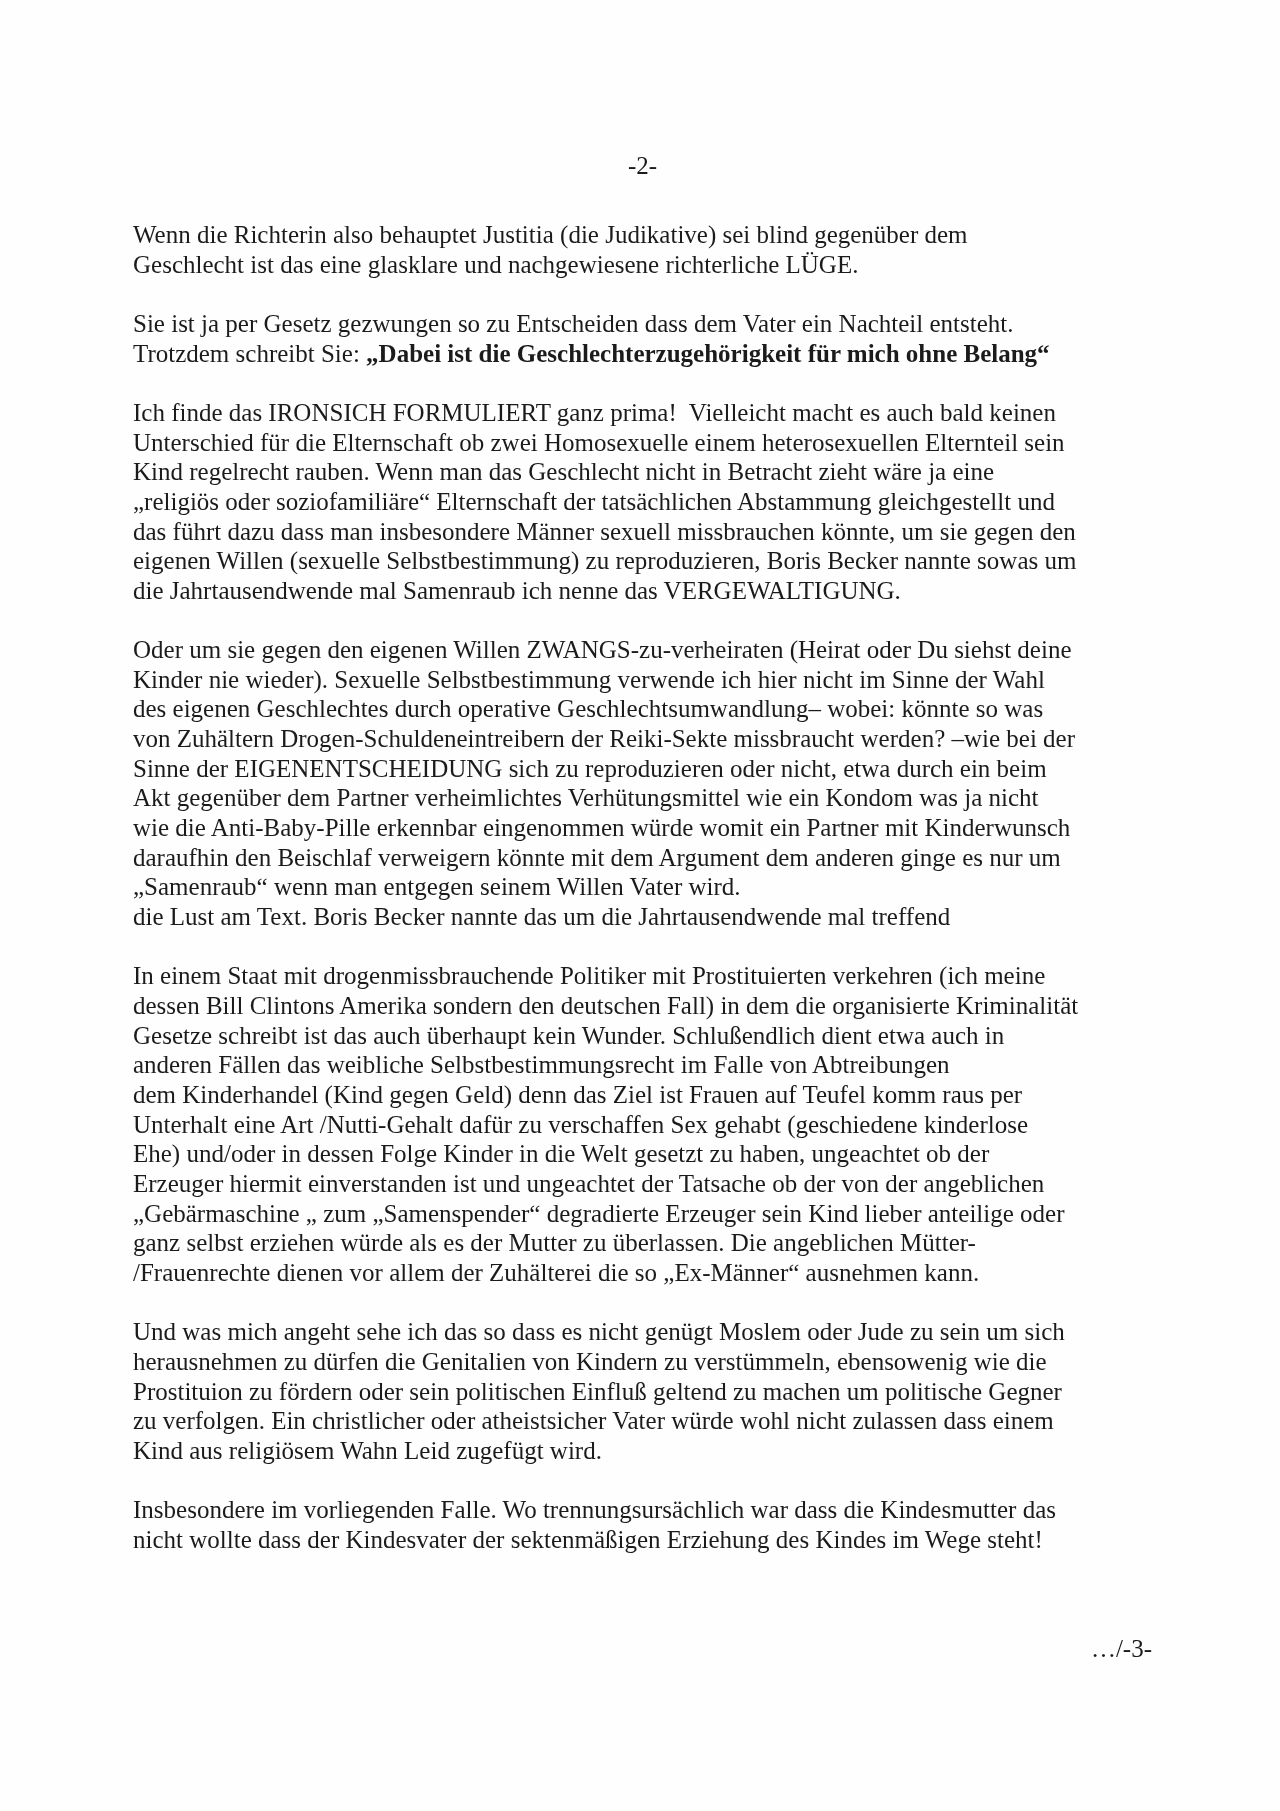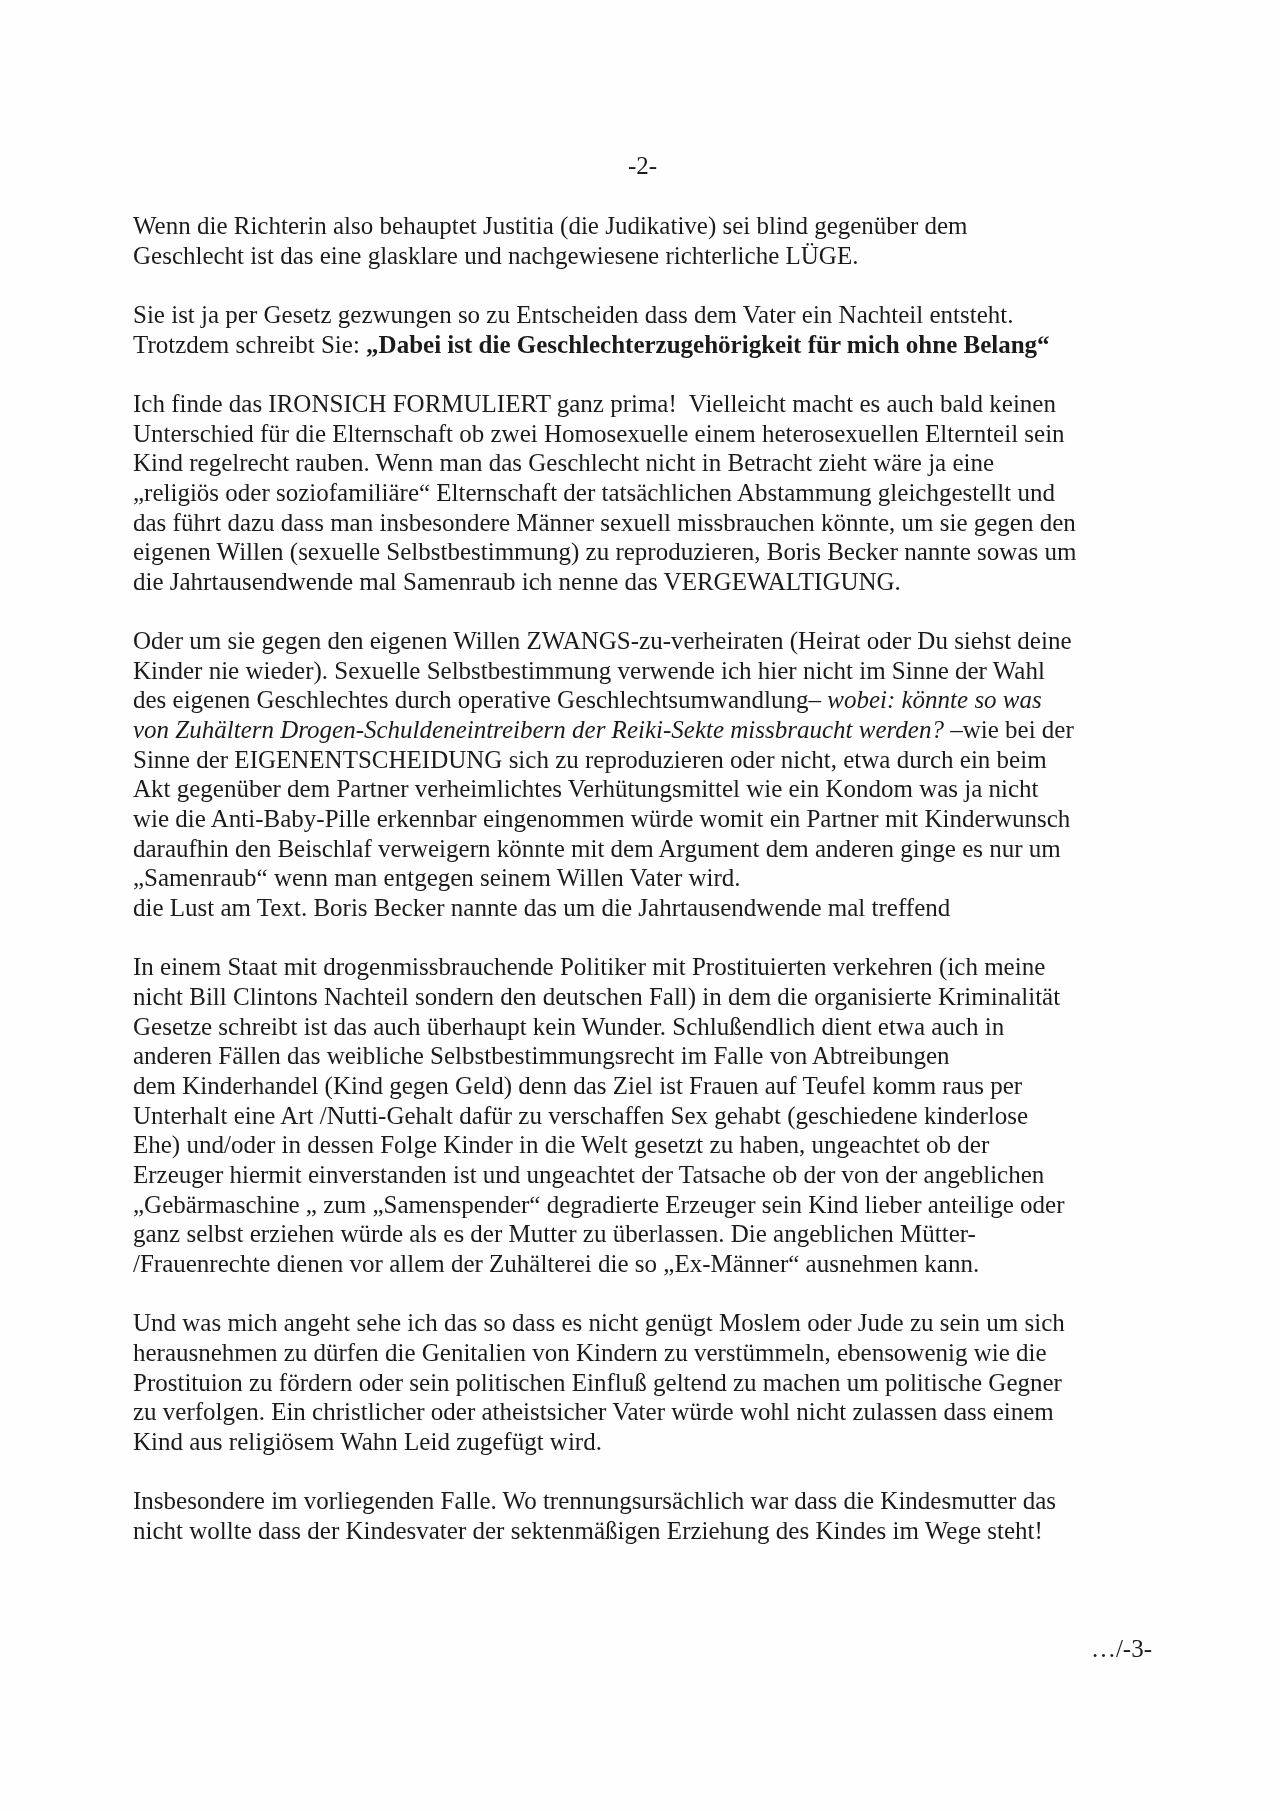--- a/index.html
+++ b/index.html
@@ -28,32 +28,31 @@
   .content {
     position: absolute;
     top: 211px;
     left: 133px;
     right: 128px;
   }
   .para {
     margin: 29.65px 0 0 0;
   }
   .para:first-child {
-    margin-top: 0;
+    margin-top: 9px;
   }
   .line {
     display: block;
     line-height: 29.65px;
     white-space: pre;
   }
   .run-bold {
     font-weight: 700;
   }
   .run-italic {
-    font-style: italic;
     margin-top: 18px;
   }
   .continuation {
     position: absolute;
     top: 1634px;
     right: 128px;
     text-align: right;
     line-height: 29.65px;
   }
 </style>
@@ -88,21 +87,21 @@
         <span class="line"><span class="run-italic">von Zuhältern Drogen-Schuldeneintreibern der Reiki-Sekte missbraucht werden?</span><span> –wie bei der</span></span>
         <span class="line"><span>Sinne der EIGENENTSCHEIDUNG sich zu reproduzieren oder nicht, etwa durch ein beim</span></span>
         <span class="line"><span>Akt gegenüber dem Partner verheimlichtes Verhütungsmittel wie ein Kondom was ja nicht</span></span>
         <span class="line"><span>wie die Anti-Baby-Pille erkennbar eingenommen würde womit ein Partner mit Kinderwunsch</span></span>
         <span class="line"><span>daraufhin den Beischlaf verweigern könnte mit dem Argument dem anderen ginge es nur um</span></span>
         <span class="line"><span>„Samenraub“ wenn man entgegen seinem Willen Vater wird.</span></span>
         <span class="line"><span>die Lust am Text. Boris Becker nannte das um die Jahrtausendwende mal treffend</span></span>
       </p>
       <p class="para">
         <span class="line"><span>In einem Staat mit drogenmissbrauchende Politiker mit Prostituierten verkehren (ich meine</span></span>
-        <span class="line"><span>nicht Bill Clintons Nachteil sondern den deutschen Fall) in dem die organisierte Kriminalität</span></span>
+        <span class="line"><span>dessen Bill Clintons Amerika sondern den deutschen Fall) in dem die organisierte Kriminalität</span></span>
         <span class="line"><span>Gesetze schreibt ist das auch überhaupt kein Wunder. Schlußendlich dient etwa auch in</span></span>
         <span class="line"><span>anderen Fällen das weibliche Selbstbestimmungsrecht im Falle von Abtreibungen</span></span>
         <span class="line"><span>dem Kinderhandel (Kind gegen Geld) denn das Ziel ist Frauen auf Teufel komm raus per</span></span>
         <span class="line"><span>Unterhalt eine Art /Nutti-Gehalt dafür zu verschaffen Sex gehabt (geschiedene kinderlose</span></span>
         <span class="line"><span>Ehe) und/oder in dessen Folge Kinder in die Welt gesetzt zu haben, ungeachtet ob der</span></span>
         <span class="line"><span>Erzeuger hiermit einverstanden ist und ungeachtet der Tatsache ob der von der angeblichen</span></span>
         <span class="line"><span>„Gebärmaschine „ zum „Samenspender“ degradierte Erzeuger sein Kind lieber anteilige oder</span></span>
         <span class="line"><span>ganz selbst erziehen würde als es der Mutter zu überlassen. Die angeblichen Mütter-</span></span>
         <span class="line"><span>/Frauenrechte dienen vor allem der Zuhälterei die so „Ex-Männer“ ausnehmen kann.</span></span>
       </p>

